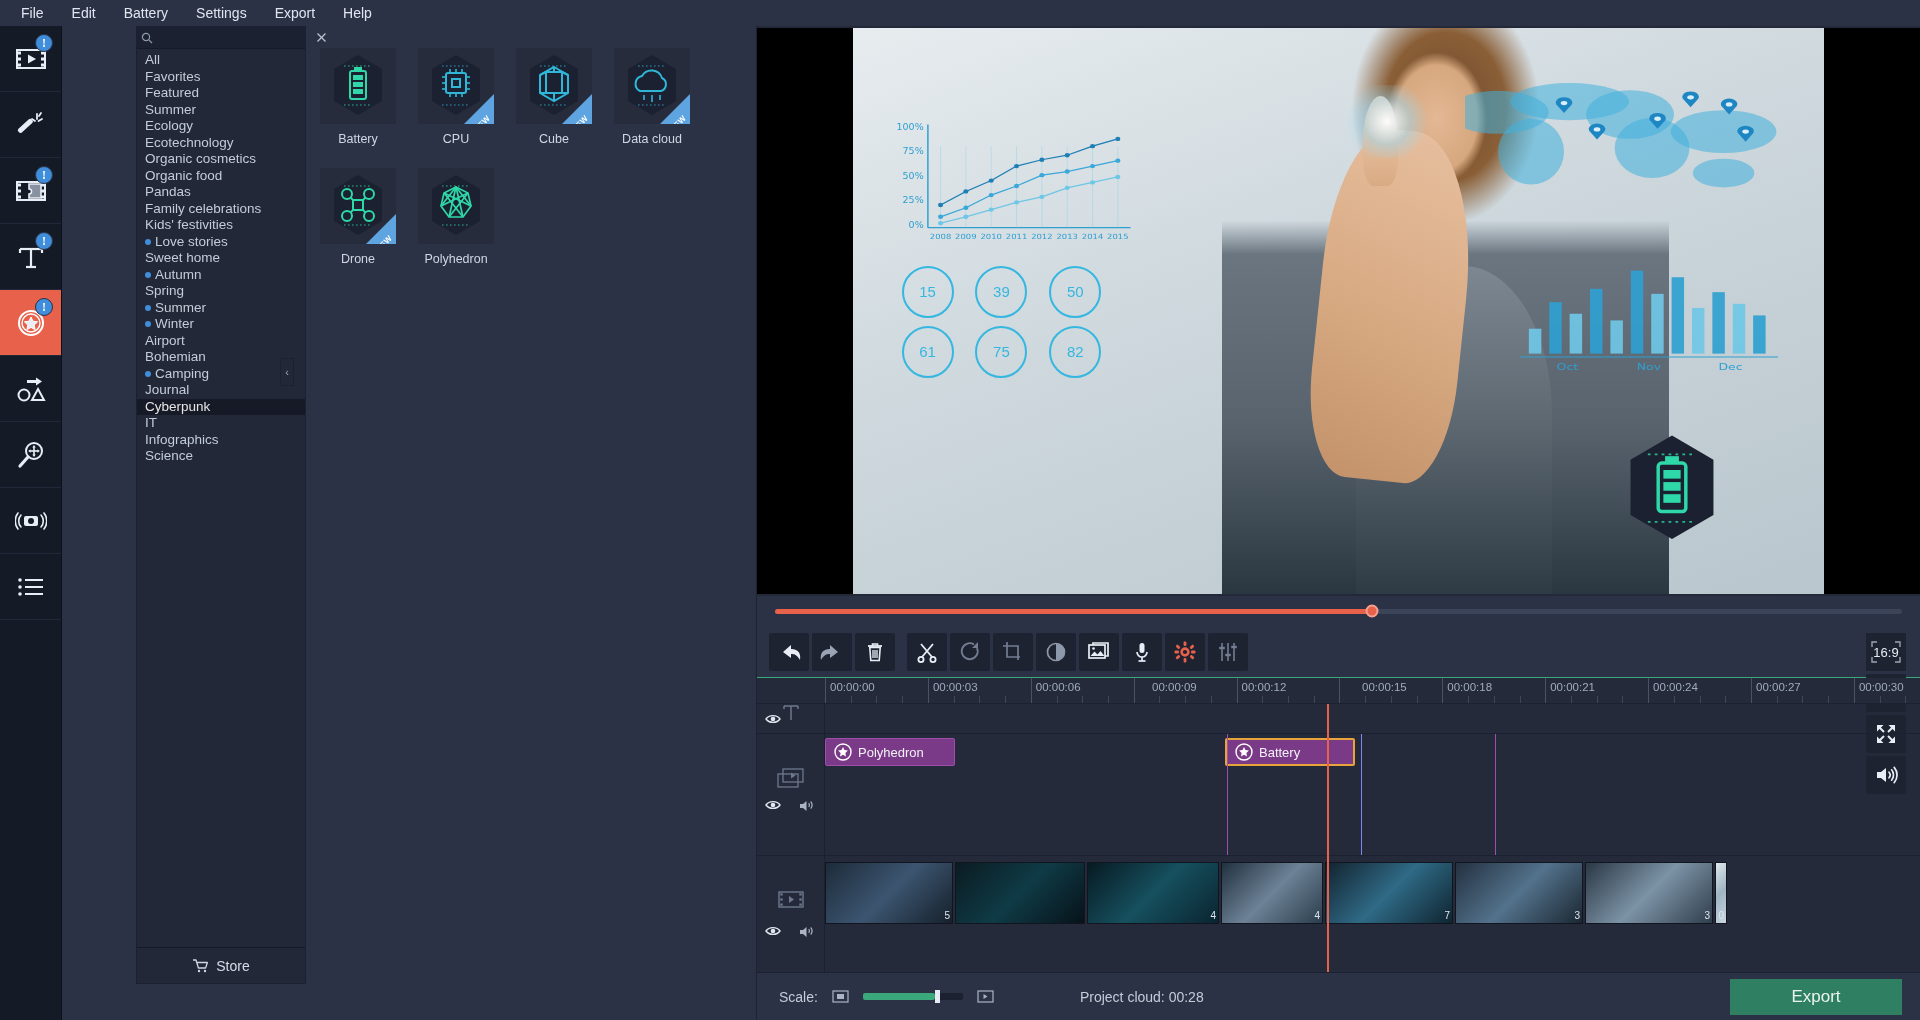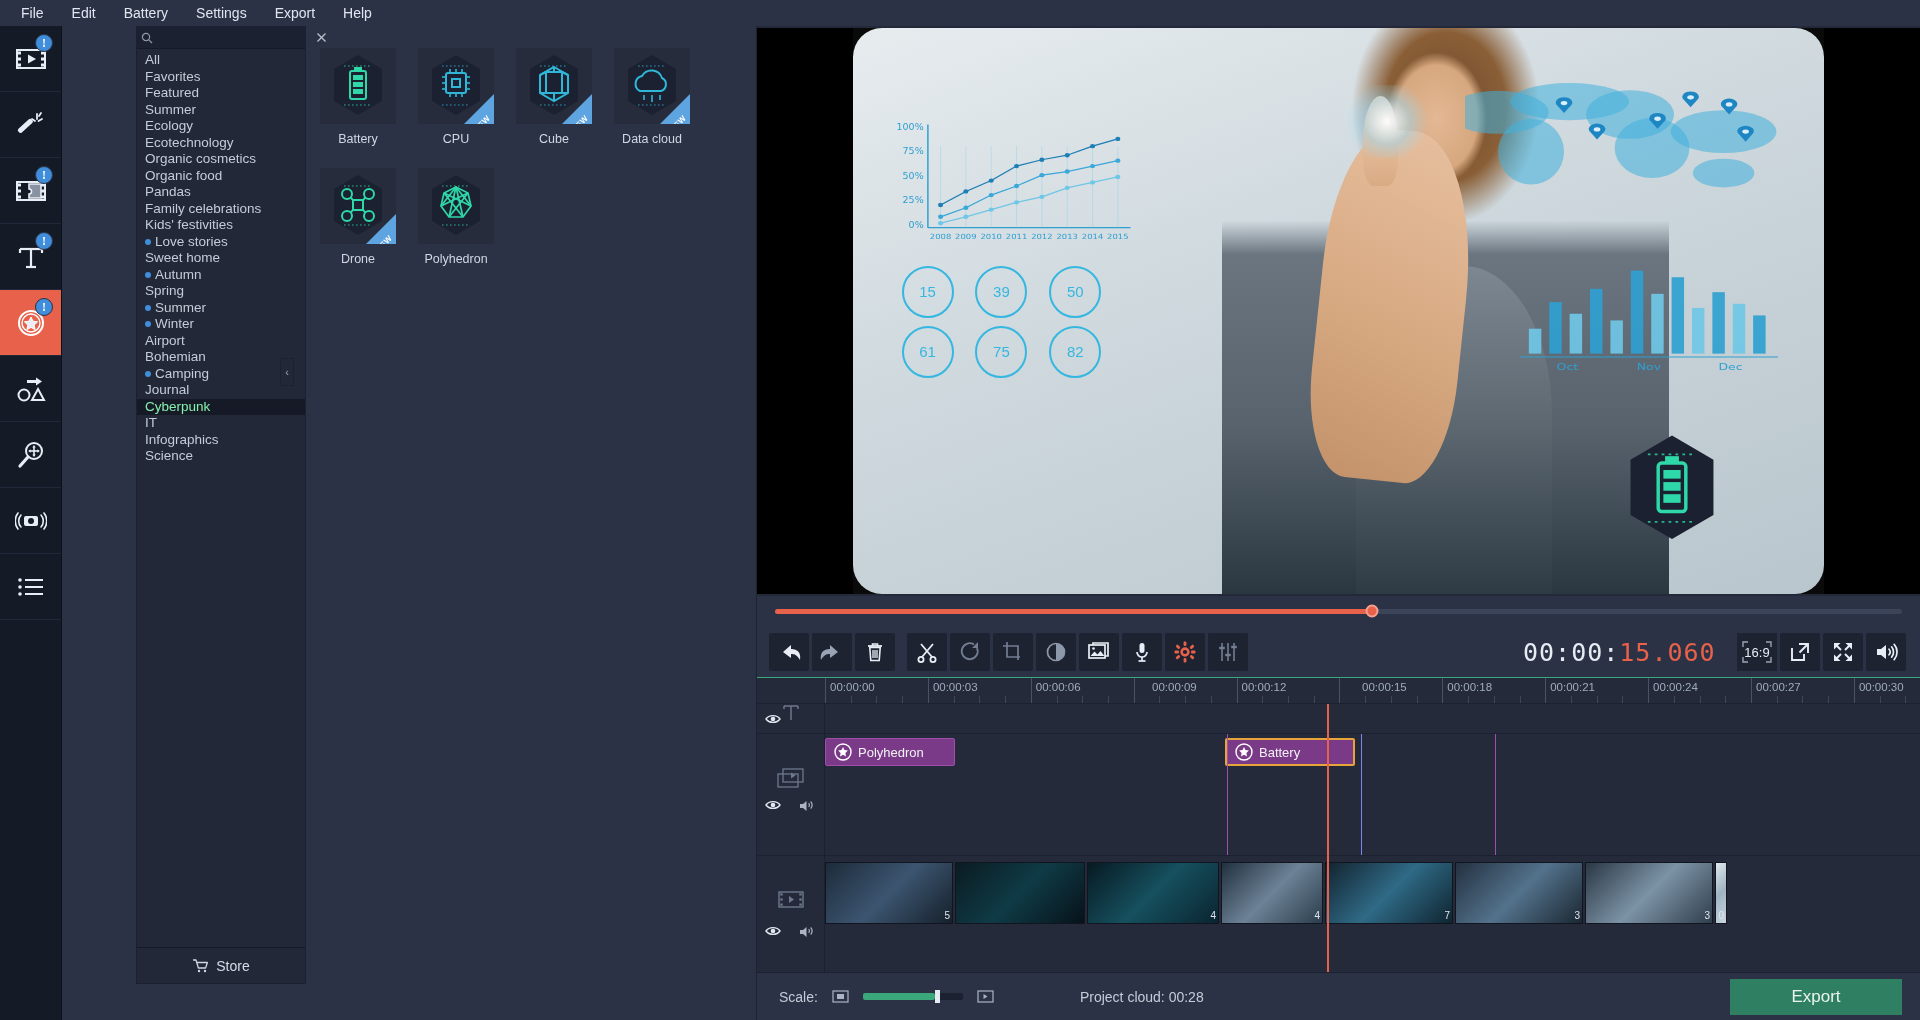--- a/index.html
+++ b/index.html
@@ -69,21 +69,21 @@
   .cat-list{ flex:1 1 auto; overflow:hidden; padding-top:3px; }
   .cat-item{
     font-size:13.5px; line-height:16.5px; padding:0 4px 0 8px; color:#c3ccd9;
     white-space:nowrap; cursor:pointer; position:relative; display:flex; align-items:center;
   }
   .cat-item .dot{
     width:6px; height:6px; border-radius:50%; background:#3f8ddb; margin-right:4px;
     flex:0 0 6px;
   }
   .cat-item .nodot{ width:0; margin-right:0; }
-  .cat-item.selected{ background:#151a26; color:#86efac; }
+  .cat-item.selected{ background:#151a26; color:#e5e5e5; }
   #store-row{
     height:36px; background:#222838; border-top:1px solid #141a26;
     display:flex; align-items:center; justify-content:center; gap:7px; cursor:pointer;
   }
   #store-row span{ font-size:14px; color:#d6dde8; }
 
   
   #grid-wrap{ flex:1 1 auto; padding:22px 0 0 14px; }
   #grid{ display:flex; flex-wrap:wrap; gap:22px 22px; width:420px; }
   .tile{ width:76px; cursor:pointer; }
@@ -113,21 +113,20 @@
   #preview-col{ flex:1 1 auto; display:flex; flex-direction:column; background:#2b3245; min-width:0;}
   #preview-area{
     height:570px; background:#232938; position:relative; display:flex; align-items:center;
     justify-content:center; overflow:hidden;
   }
   #video-frame{ width:100%; height:566px; background:#0a0a0a; position:relative; display:flex;}
   .pillar{ width:96px; background:#000; flex:0 0 96px; }
   #video-content{
     flex:1 1 auto; position:relative; overflow:hidden;
     background:linear-gradient(160deg,#e7ecef 0%,#cfd9de 40%,#b9c6cd 100%);
-    border-radius:29px;
   }
   
   #person{
     position:absolute; left:38%; top:0; width:46%; height:100%;
     background:
       radial-gradient(ellipse 70px 92px at 48% 16%, #e3b894 0%, #d7a87f 58%, rgba(215,168,127,0) 72%),
       radial-gradient(ellipse 120px 150px at 50% 14%, #6d4a2c 0%, #8a5f37 50%, rgba(138,95,55,0) 78%),
       linear-gradient(180deg, rgba(0,0,0,0) 34%, #6a7580 40%, #58636e 70%, #2b3740 100%);
   }
   #person:after{
@@ -180,21 +179,21 @@
     width:40px;height:38px;background:#1d2331;display:flex;align-items:center;justify-content:center;
     cursor:pointer; border-radius:2px;
   }
   .tb-sep{ width:12px; }
   #timecode{
     position:absolute; left:766px; top:0; height:52px; display:flex; align-items:center;
     font-family:"DejaVu Sans Mono", monospace; font-size:25px; letter-spacing:1px;
   }
   #timecode .tc-dim{ color:#e7ecf3; }
   #timecode .tc-hi{ color:#e8614a; }
-  #right-group{ position:absolute; right:14px; top:7px; display:flex; gap:3px;}
+  #right-group{ position:absolute; right:14px; top:7px; display:flex; gap:3px;flex-direction:column;}
   .ratio-btn{
     width:40px;height:38px;background:#1d2331;display:flex;align-items:center;justify-content:center;
     color:#e7ecf3;font-size:13px;cursor:pointer;position:relative;
   }
 
   
   #timeline{ flex:1 1 auto; background:#242a39; display:flex; flex-direction:column; min-height:0;}
   #ruler{
     height:26px; background:#242a39; position:relative; border-bottom:1px solid #1b2130;
     overflow:hidden;
@@ -927,24 +926,20 @@
                 <line x1="12" y1="3" x2="12" y2="21"></line>
                 <line x1="18" y1="3" x2="18" y2="21"></line>
      <line x1="3.2" y1="8" x2="8.8" y2="8" stroke-width="2.4"></line>
                 <line x1="9.2" y1="15" x2="14.8" y2="15" stroke-width="2.4"></line>
                 <line x1="15.2" y1="7" x2="20.8" y2="7" stroke-width="2.4"></line>
               </g>
             </svg>
           </div>
         </div>
 
-      <div id="timecode">
-        <span class="tc-dim">00:00:</span>
-          <span class="tc-hi">15.060</span>
-      </div>
 
       <div id="right-group">
           <div class="ratio-btn">
      <svg style="position:absolute;left:5px;top:8px" width="30" height="22" viewBox="0 0 30 22">
        <g stroke="#9aa4b5" stroke-width="1.4" fill="none">
          <path d="M1 6V1h5"></path>
                 <path d="M24 1h5v5"></path>
                 <path d="M29 16v5h-5"></path>
                 <path d="M6 21H1v-5"></path>
               </g>

